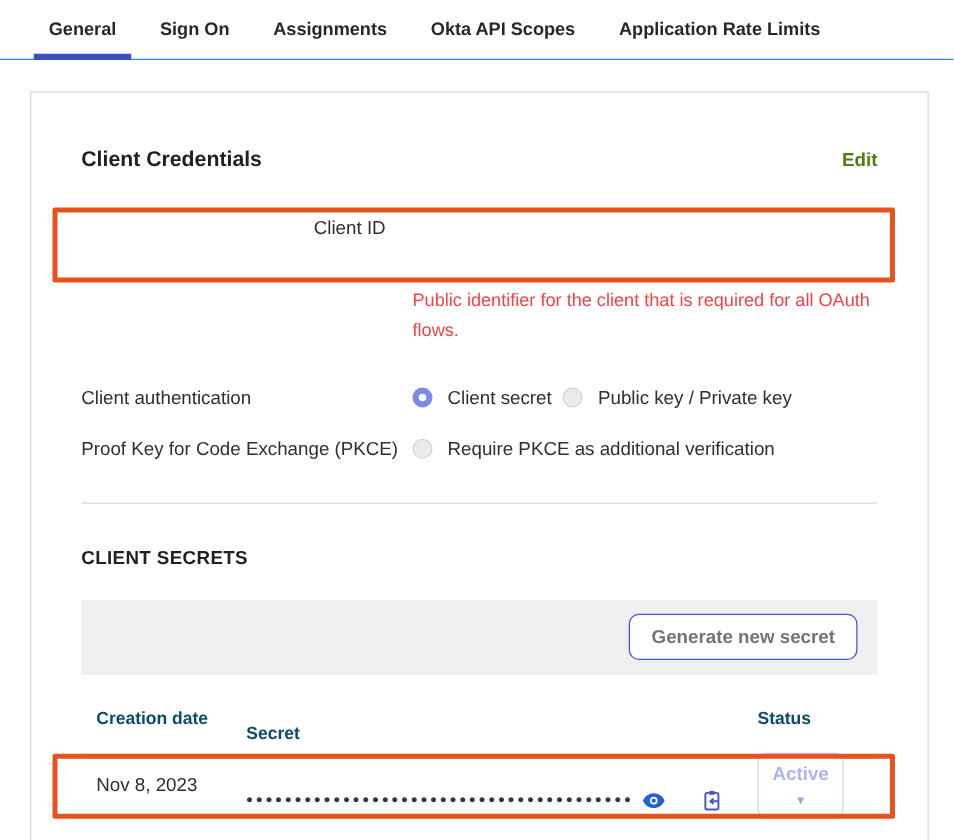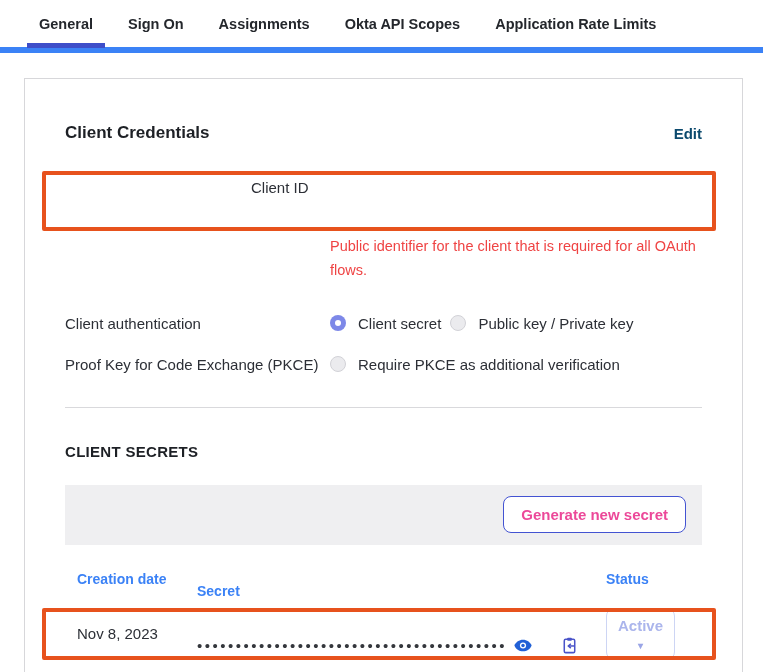--- a/index.html
+++ b/index.html
@@ -1,32 +1,32 @@
 <!DOCTYPE html>
 <html><head>
 <meta charset="utf-8">
 <style>
   * { box-sizing: border-box; margin: 0; padding: 0; }
   html,body { width:763px; height:672px; overflow:hidden; background:#ffffff;
     font-family:"Liberation Sans", sans-serif; color:#2c2f36; }
 
   
-  .tabbar { display:flex; gap:11px; padding:16px 0 0 27px; border-bottom:6px solid #3b82f6; }
+  .tabbar { display:flex; gap:11px; padding:16px 0 0 27px; border-bottom:1px solid #3b82f6; }
   .tab { position:relative; padding:0 12px 15px 12px; font-size:14.5px; font-weight:bold;
          color:#24272c; cursor:pointer; white-space:nowrap; }
   .tab.active::after { content:""; position:absolute; left:0; right:0; bottom:-1px; height:5px;
          background:#3e4ec9; }
 
   
   .card { margin:25px 0 0 24px; width:719px; height:620px; border:1px solid #d7d7da;
           background:#fff; padding:0 40px; }
 
   .section-header { display:flex; justify-content:space-between; align-items:center; margin-top:44px; }
   .section-title { font-size:17px; font-weight:bold; color:#1d2025; }
-  .edit-link { font-size:15px; font-weight:bold; color:#0c4a6e; cursor:pointer; text-decoration:none; }
+  .edit-link { font-size:15px; font-weight:bold; color:#4d7c0f; cursor:pointer; text-decoration:none; }
 
   .row { display:flex; align-items:center; position:relative; }
   .row-label { width:265px; font-size:15px; color:#2c2f36; flex-shrink:0; }
 
   .highlight-box { position:absolute; border:4px solid #e7521d; border-radius:2px;
                    pointer-events:none; z-index:5; }
   .hl-clientid { left:-23px; right:-14px; top:-8px; bottom:-8px; }
   .hl-secretrow { left:-23px; right:-14px; top:-4px; bottom:-4px; }
 
   .clientid-row { margin-top:36px; height:44px;flex-direction:column; }
@@ -53,25 +53,25 @@
   .pkce-row { margin-top:24px; }
 
   .divider { margin-top:34px; border-top:1px solid #d9d9dc; }
 
   .secrets-title { margin-top:35px; font-size:15px; font-weight:bold; color:#1d2025;
       letter-spacing:0.3px; }
 
   .secrets-panel { margin-top:25px; height:60px; background:#efeff1; display:flex;
       justify-content:flex-end; align-items:center; padding-right:16px; }
   .generate-btn { background:#fff; border:1px solid #4353d2; border-radius:8px;
-      color:#ec4899; font-weight:bold; font-size:15px; padding:9px 17px;
+      color:#737373; font-weight:bold; font-size:15px; padding:9px 17px;
       font-family:"Liberation Sans", sans-serif; cursor:pointer; }
 
   .table-header { display:flex; align-items:center; padding:15px 12px 12px 12px;
-      border-bottom:1px solid #dcdce0; font-size:14px; font-weight:bold; color:#3b82f6; }
+      border-bottom:1px solid #dcdce0; font-size:14px; font-weight:bold; color:#0c4a6e; }
   .col-date { width:120px; flex-shrink:0; }
   .col-secret { flex:1; display:flex; align-items:center;margin-top:23px; }
   .col-status { width:84px; flex-shrink:0; }
 
   .secret-row { padding:8px 12px; height:44px; }
   .date-value { font-size:15px; color:#2c2f36; }
   .masked { font-size:15px; letter-spacing:2.5px; color:#34373c; white-space:nowrap; }
   .icon-btn { background:none; border:none; padding:0; cursor:pointer; display:flex;
       align-items:center; }
   .eye-btn { margin-left:7px; }

